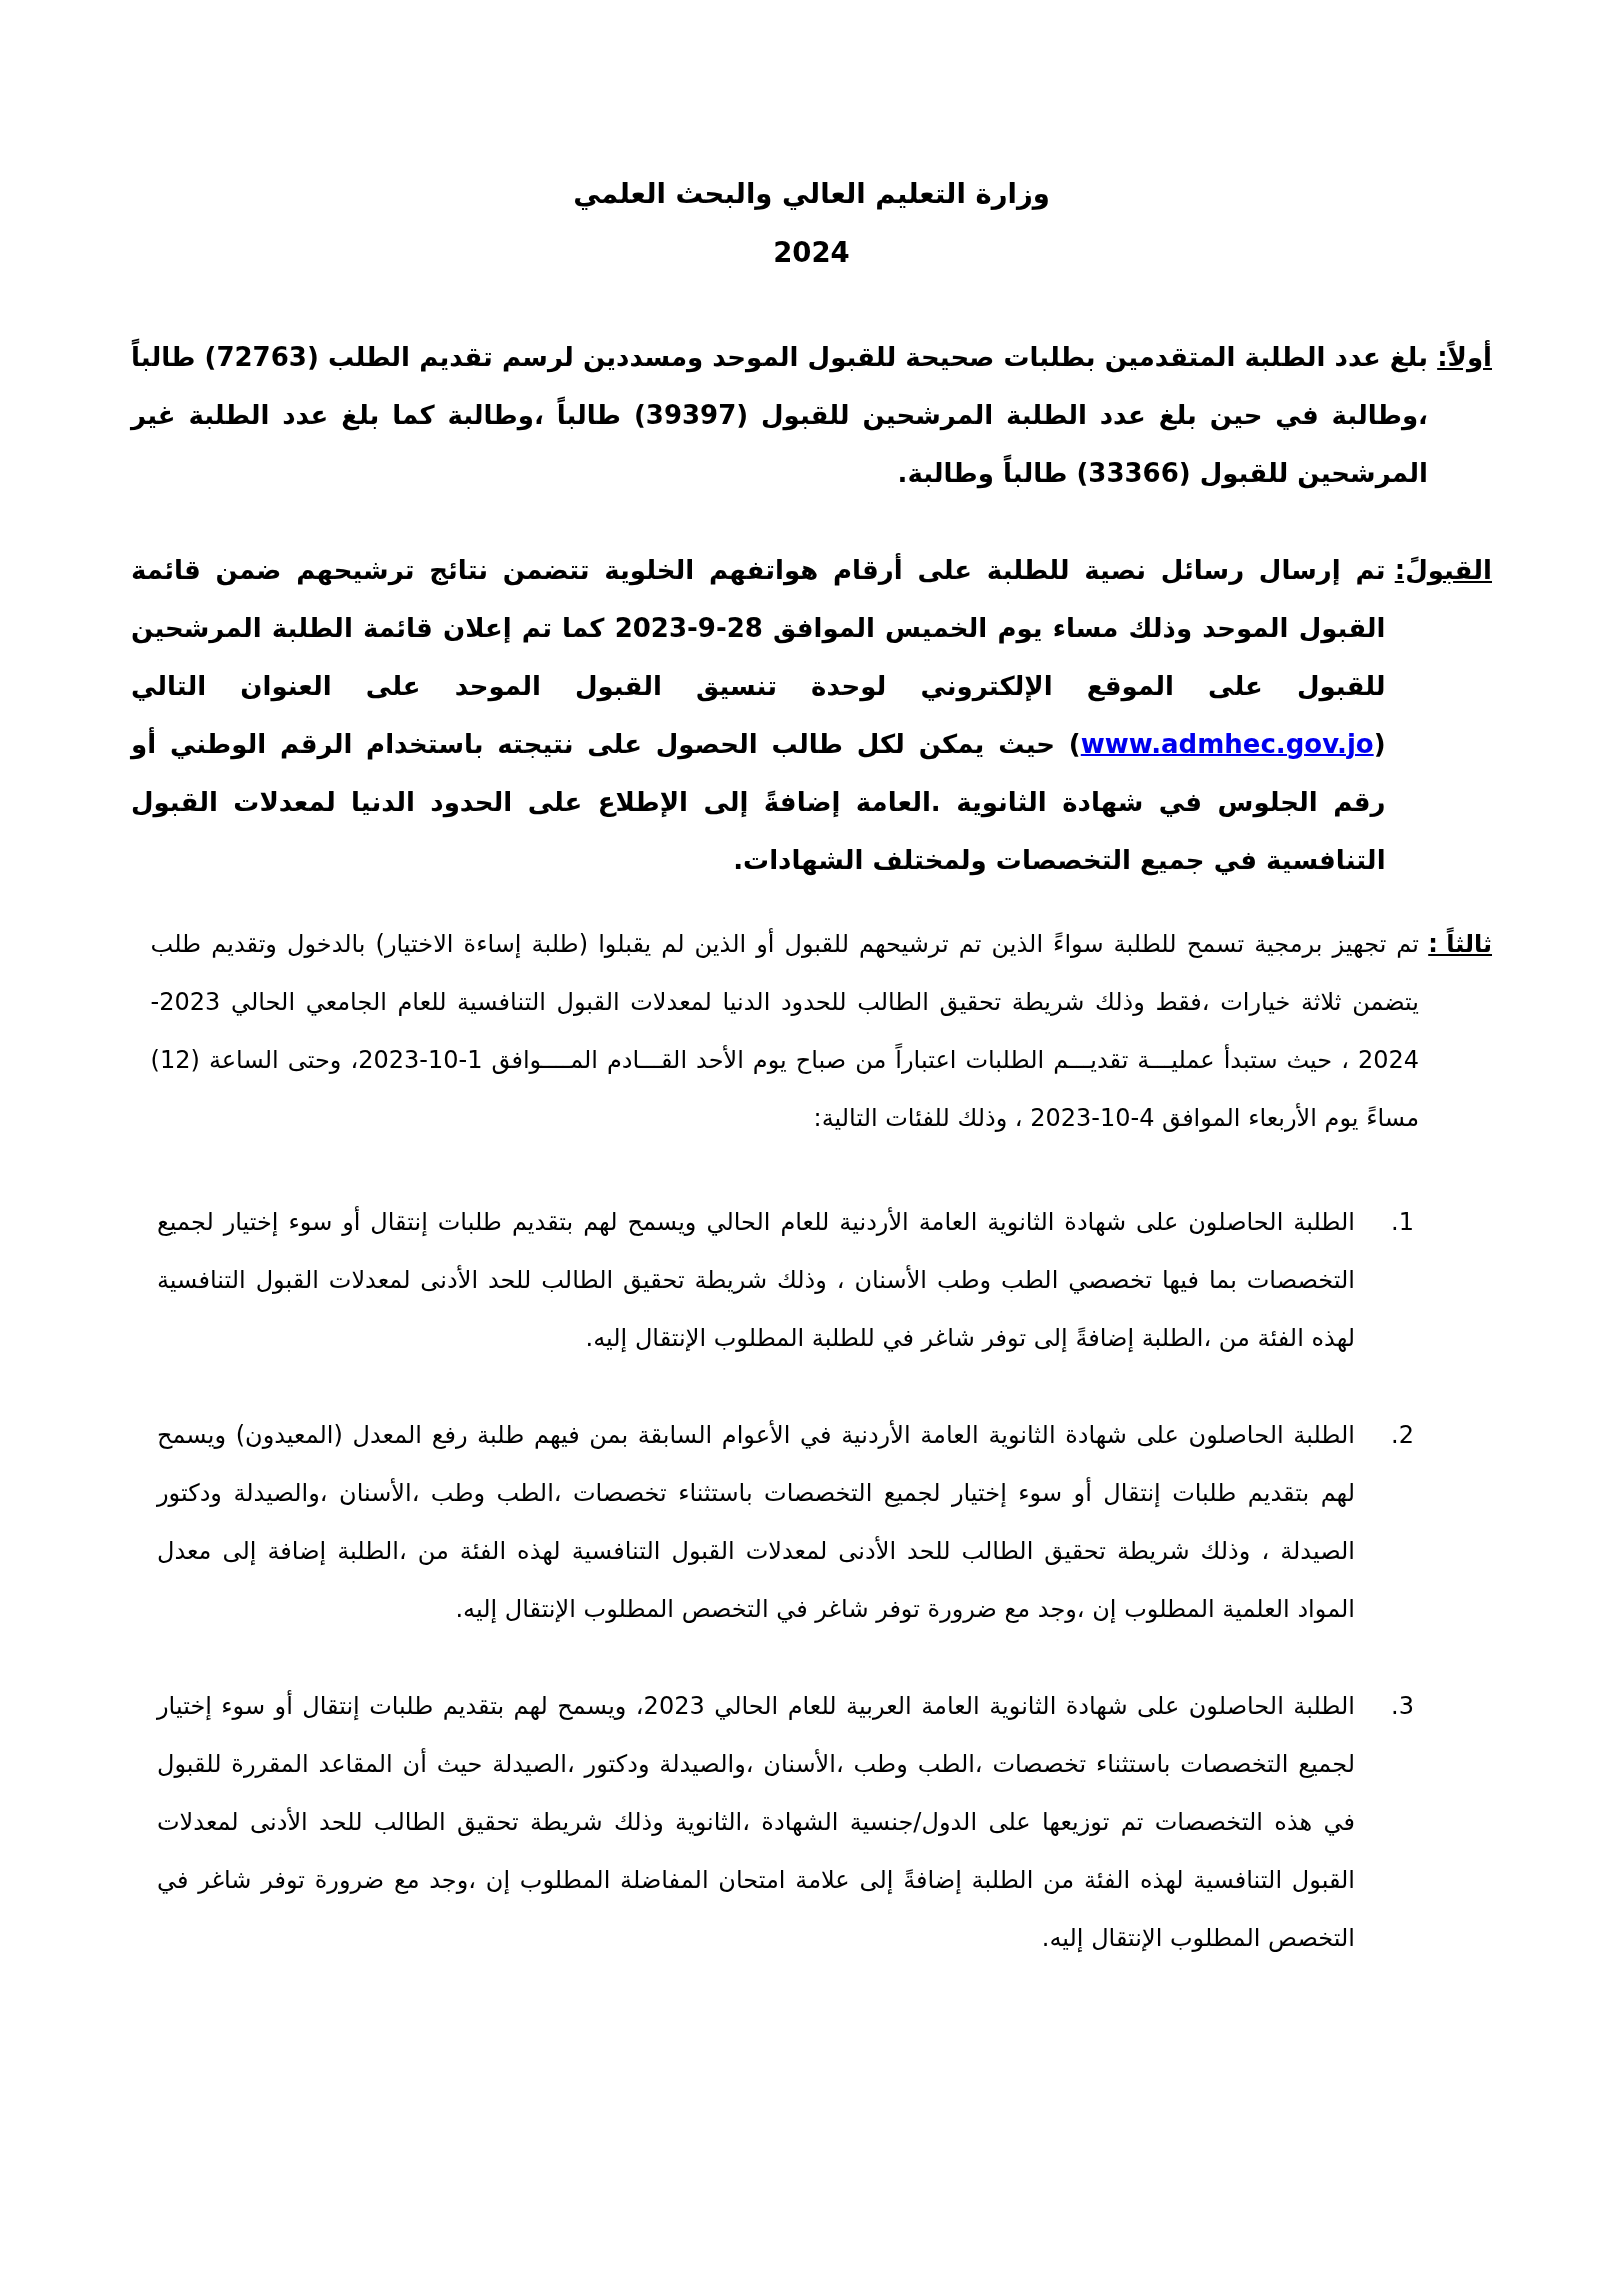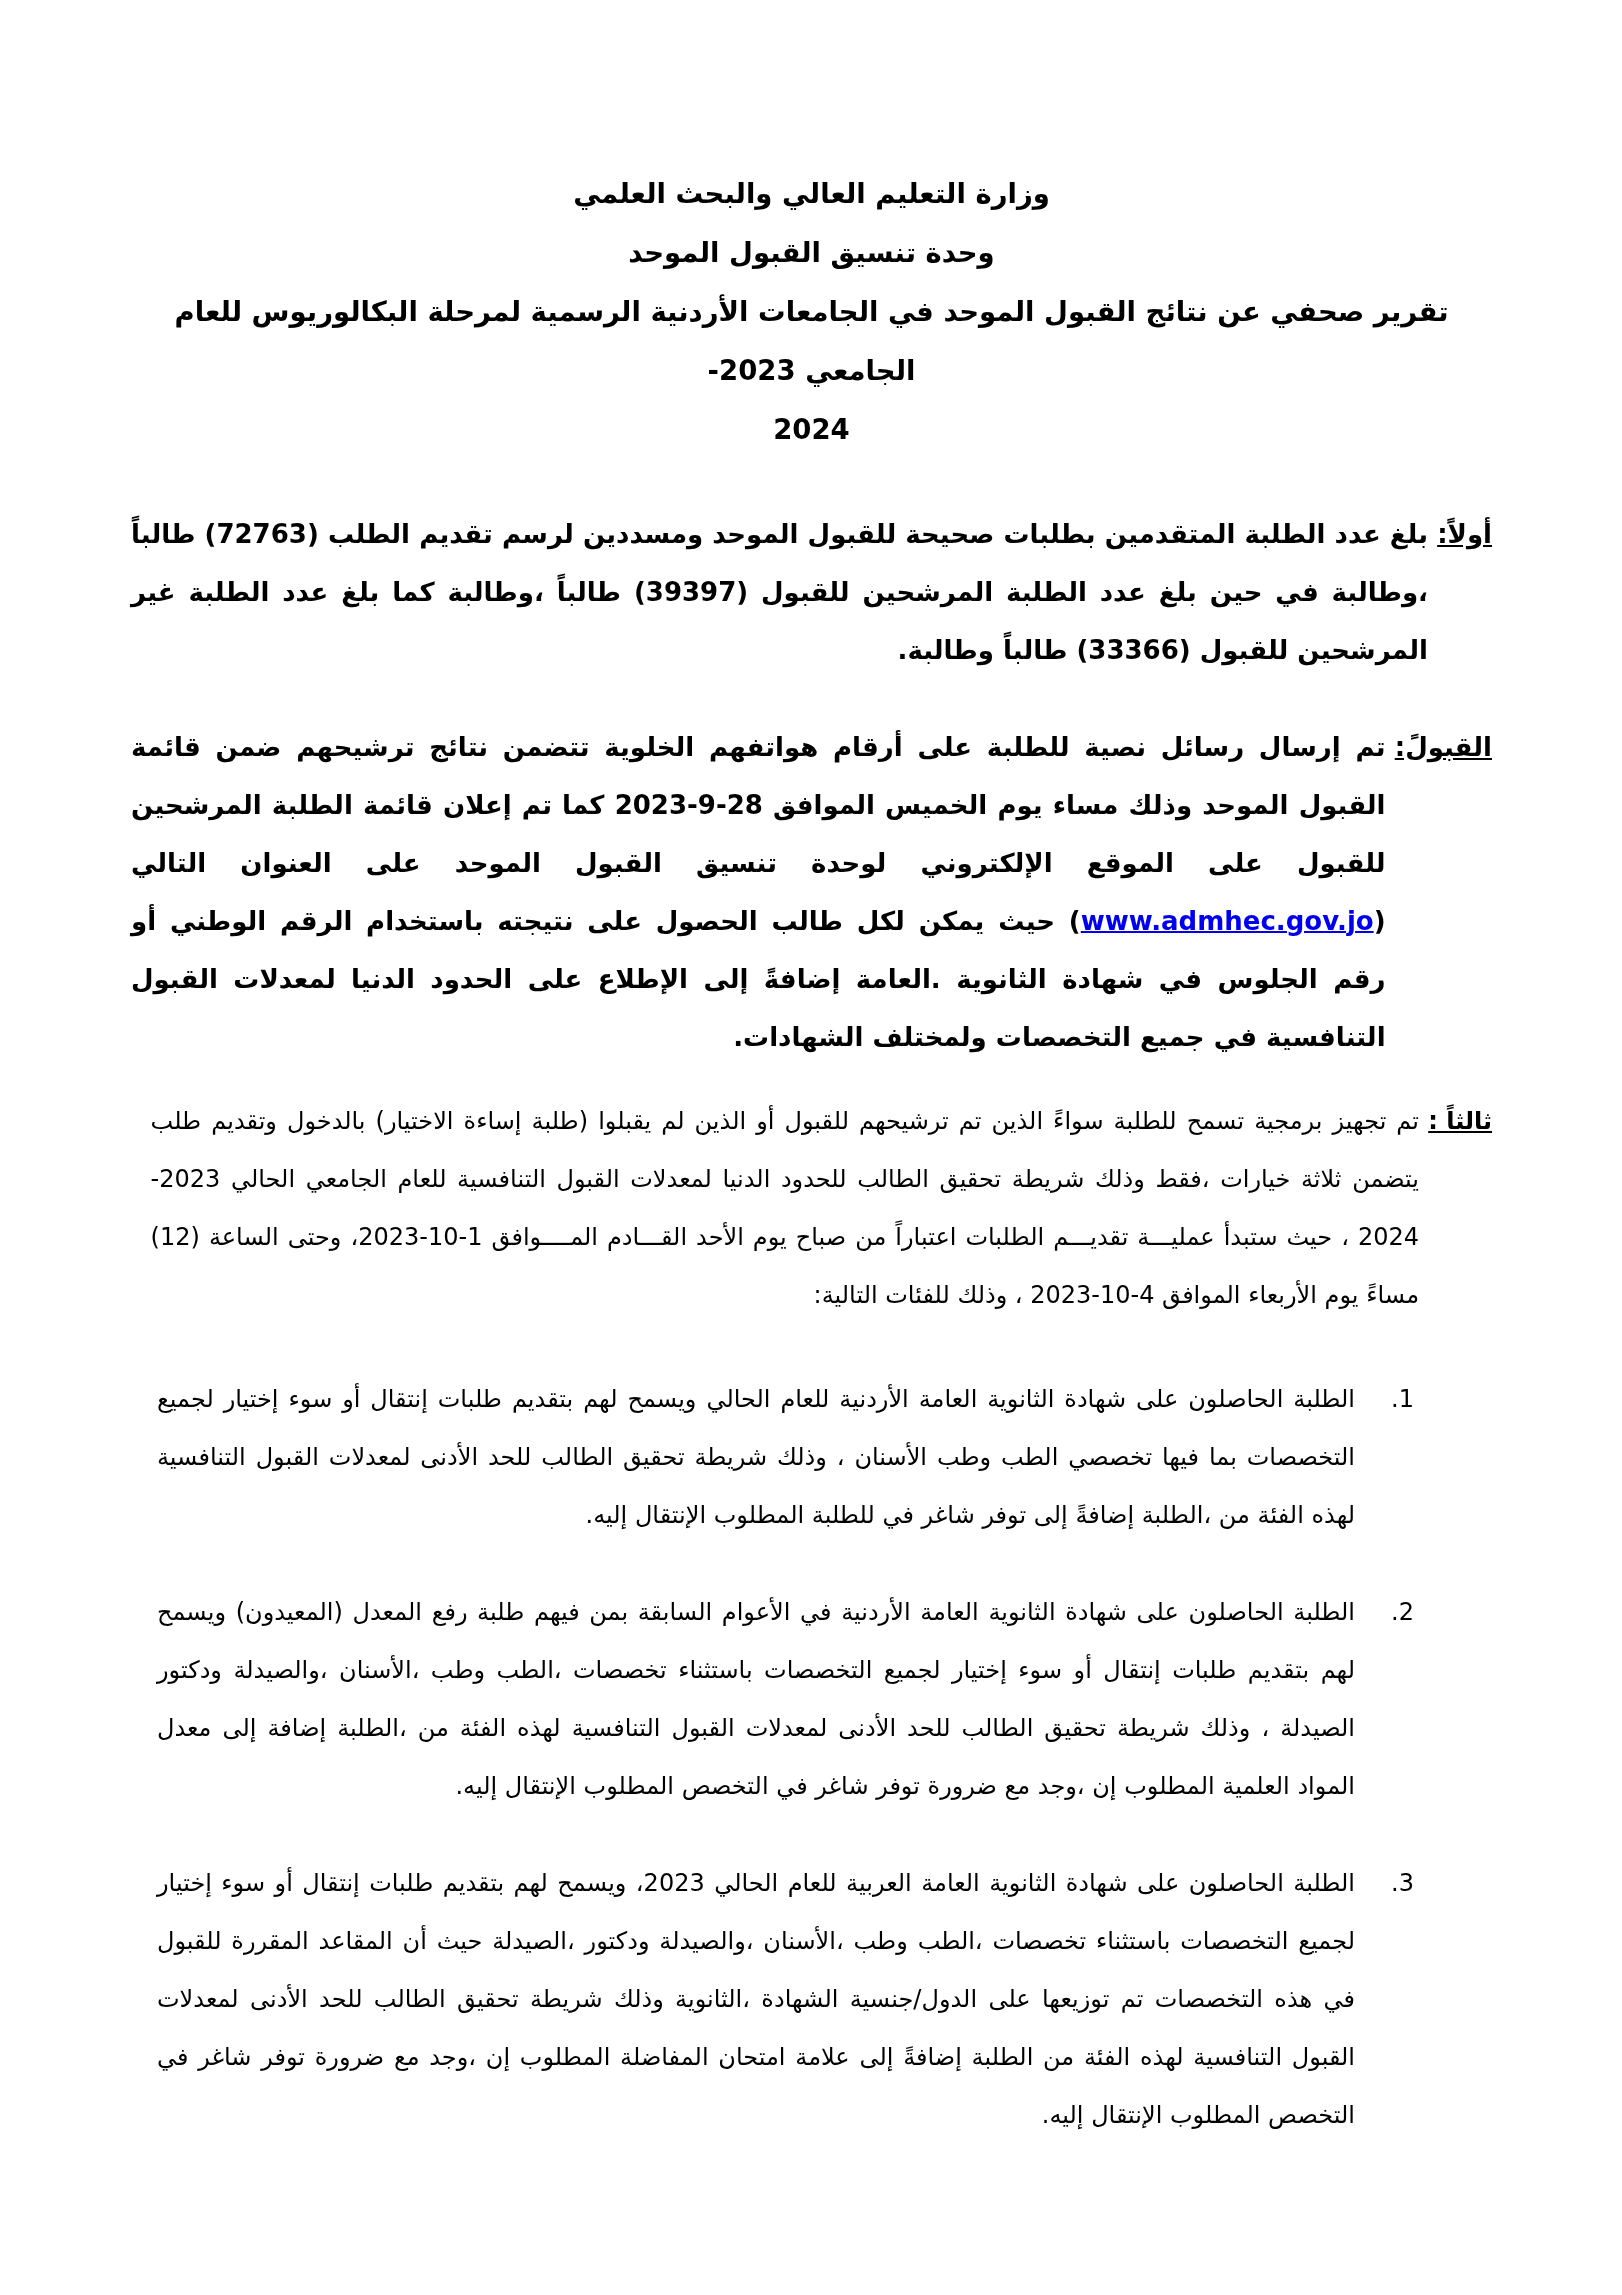--- a/index.html
+++ b/index.html
@@ -33,22 +33,20 @@
     .list-num span { position: absolute; right: -59px; top: 0; white-space: nowrap; }
     .list-text { flex: 1 1 auto; }
   </style>
 </head>
 <body>
 
 <div class="page">
 
   <div class="header">
     <span class="line">وزارة التعليم العالي والبحث العلمي</span>
-    <span class="line">وحدة تنسيق القبول الموحد</span>
-    <span class="line">تقرير صحفي عن نتائج القبول الموحد في الجامعات الأردنية الرسمية لمرحلة البكالوريوس للعام الجامعي 2023-</span>
     <span class="line">2024</span>
   </div>
 
   <div id="sec1" class="section bold sec-row">
     <span class="sec-label">أولاً:</span>
     <span class="sec-body">بلغ عدد الطلبة  المتقدمين بطلبات صحيحة للقبول الموحد ومسددين لرسم تقديم الطلب (72763) طالباً ،وطالبة في حين بلغ عدد الطلبة المرشحين للقبول (39397) طالباً ،وطالبة كما بلغ عدد الطلبة غير المرشحين للقبول (33366) طالباً وطالبة.</span>
   </div>
 
   <div id="sec2" class="section bold sec-row">
     <span class="sec-label">القبولً:</span>

